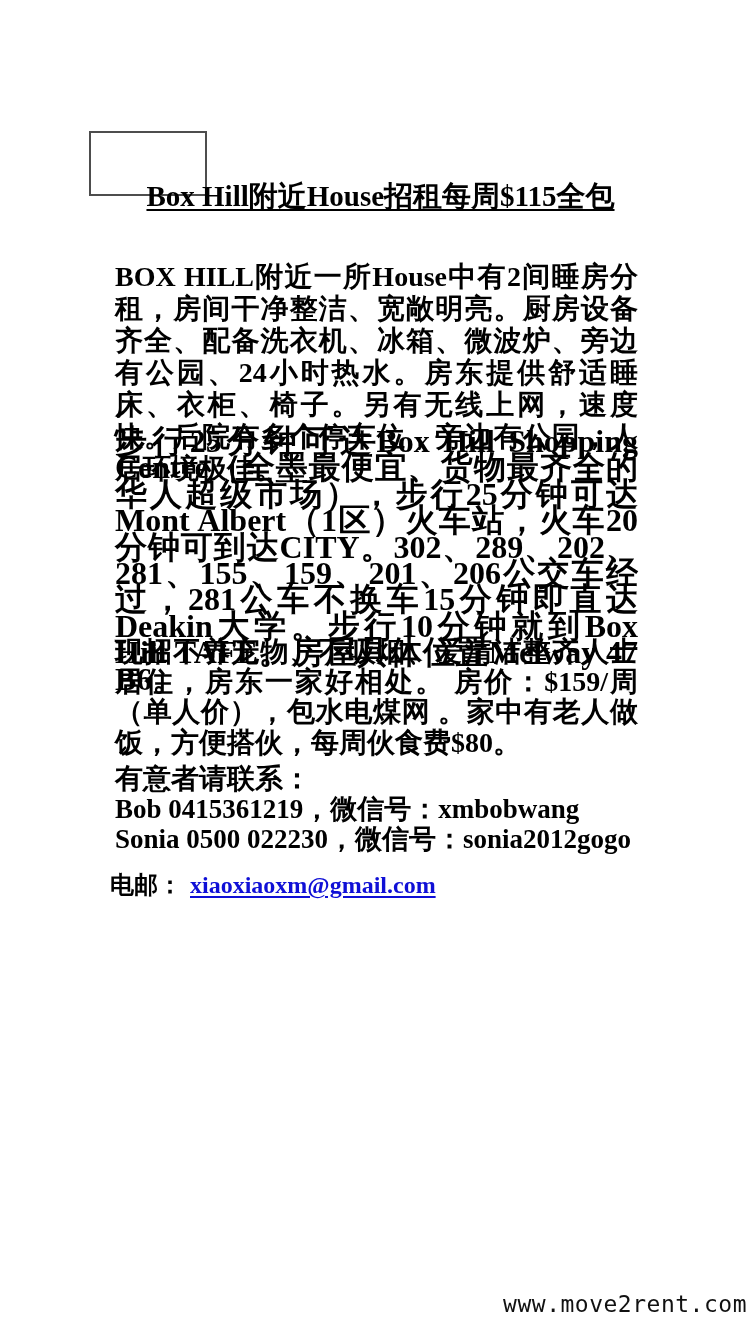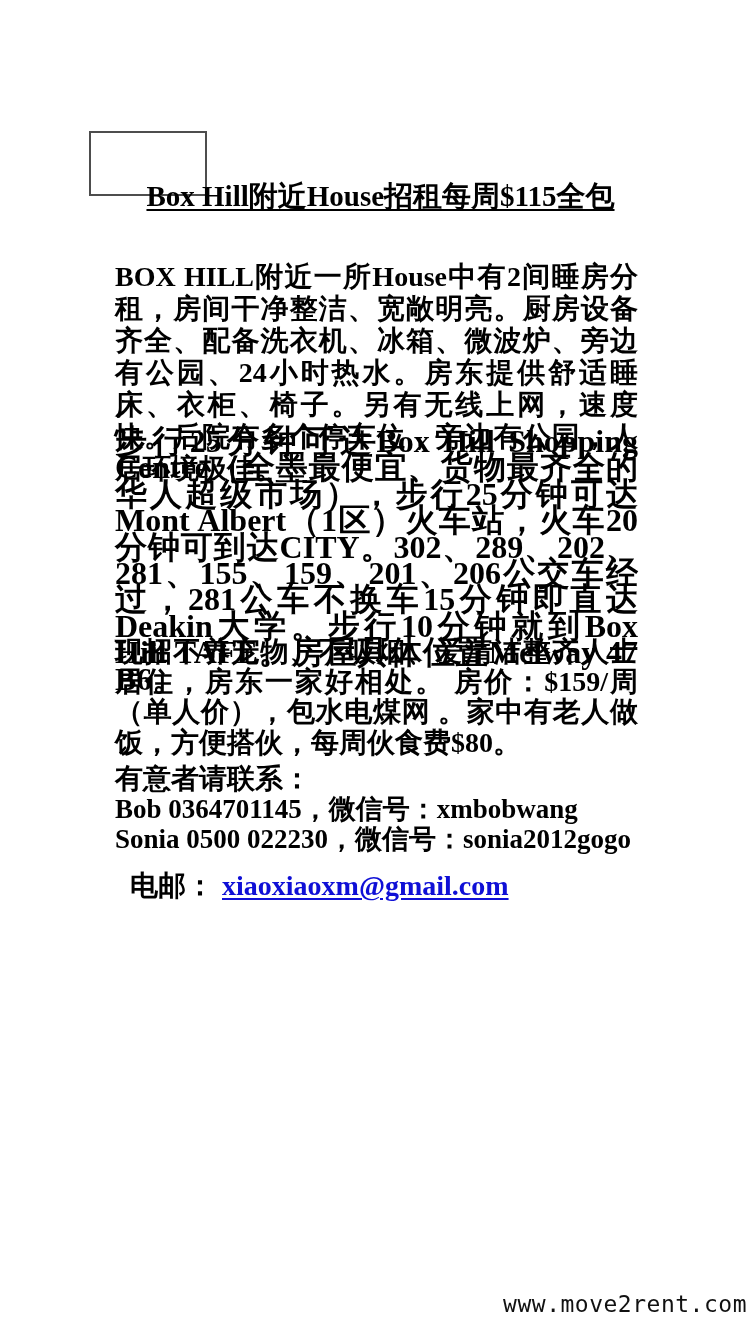--- a/index.html
+++ b/index.html
@@ -68,24 +68,24 @@
   .contact-list {
     position: absolute;
     left: 115px;
     top: 795px;
     margin: 0;
     font-size: 27px;
     line-height: 29.5px;
   }
   .email-line {
     position: absolute;
-    left: 130px;
+    left: 110px;
     top: 870px;
     margin: 0;
-    font-size: 28px;
+    font-size: 24px;
     line-height: 31px;
   }
   .email-link {
     color: #0f0fd6;
     text-decoration: underline;
     text-underline-offset: 3px;
     margin-left: 8px;
     font-weight: bold;
   }
   .watermark {
@@ -113,21 +113,21 @@
 
   <p class="sep-dot">.</p>
 
   <p class="para p2">步行25分钟可达Box Hill Shopping Centre（全墨最便宜、货物最齐全的华人超级市场），步行25分钟可达Mont Albert（1区）火车站，火车20分钟可到达CITY。302、289、202、281、155、159、201、206公交车经过，281公车不换车15分钟即直达Deakin大学。步行10分钟就到Box Hill TAFE。房屋具体位置Melway 47 B6。</p>
 
   <p class="para p3">现招不养宠物、不吸烟、爱清洁整齐人士居住，房东一家好相处。 房价：$159/周（单人价），包水电煤网 。家中有老人做饭，方便搭伙，每周伙食费$80。</p>
 
   <p class="contact-heading">有意者请联系：</p>
 
   <div class="contact-list">
-    <div>Bob 0364701145，微信号：xmbobwang</div>
+    <div>Bob 0415361219，微信号：xmbobwang</div>
     <div>Sonia 0500 022230，微信号：sonia2012gogo</div>
   </div>
 
   <p class="email-line">
     <span>电邮：</span><a class="email-link" href="#">xiaoxiaoxm@gmail.com</a>
   </p>
 
   <p class="watermark">www.move2rent.com</p>
 
 </div>

